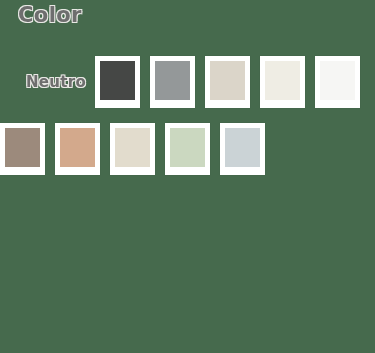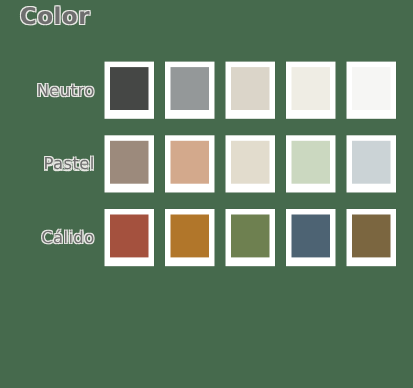--- a/index.html
+++ b/index.html
@@ -46,21 +46,21 @@
     display: flex;
     align-items: center;
     height: 67px;
   }
   .row-label {
     width: 95px;
     box-sizing: border-box;
     padding-right: 9px;
     text-align: right;
     font-size: 15px;
-    font-weight: normal;
+    font-weight: bold;
     color: #6E6E6E;
     letter-spacing: 0.3px;
     -webkit-text-stroke: 0.9px #E8E8E4;
     paint-order: stroke fill;
     text-shadow:
       -1px -1px 0 #E8E8E4,
        1px -1px 0 #E8E8E4,
       -1px  1px 0 #E8E8E4,
        1px  1px 0 #E8E8E4;
     white-space: nowrap;
@@ -108,56 +108,35 @@
         <div class="swatch">
           <div class="swatch-chip" style="background: rgb(239, 237, 228);"></div>
         </div>
         <div class="swatch">
           <div class="swatch-chip" style="background: rgb(246, 246, 244);"></div>
         </div>
       </div>
     </div>
 
     <div class="palette-row">
-      <div class="row-label">Pastel</div>
       <div class="swatches">
         <div class="swatch">
           <div class="swatch-chip" style="background: rgb(156, 138, 124);"></div>
         </div>
         <div class="swatch">
           <div class="swatch-chip" style="background: rgb(211, 169, 140);"></div>
         </div>
         <div class="swatch">
           <div class="swatch-chip" style="background: rgb(226, 220, 205);"></div>
         </div>
         <div class="swatch">
           <div class="swatch-chip" style="background: rgb(203, 216, 192);"></div>
         </div>
         <div class="swatch">
           <div class="swatch-chip" style="background: rgb(203, 211, 214);"></div>
         </div>
       </div>
     </div>
 
 
-    <div class="palette-row">
-      <div class="row-label">Cálido</div>
-      <div class="swatches">
-        <div class="swatch">
-          <div class="swatch-chip" style="background: rgb(164, 81, 62);"></div>
-        </div>
-        <div class="swatch">
-          <div class="swatch-chip" style="background: rgb(177, 118, 42);"></div>
-        </div>
-        <div class="swatch">
-          <div class="swatch-chip" style="background: rgb(110, 128, 80);"></div>
-        </div>
-        <div class="swatch">
-          <div class="swatch-chip" style="background: rgb(77, 99, 115);"></div>
-        </div>
-        <div class="swatch">
-          <div class="swatch-chip" style="background: rgb(123, 102, 64);"></div>
-        </div>
-      </div>
-    </div>
 
   </div>
 </div>
 
 </body></html>

